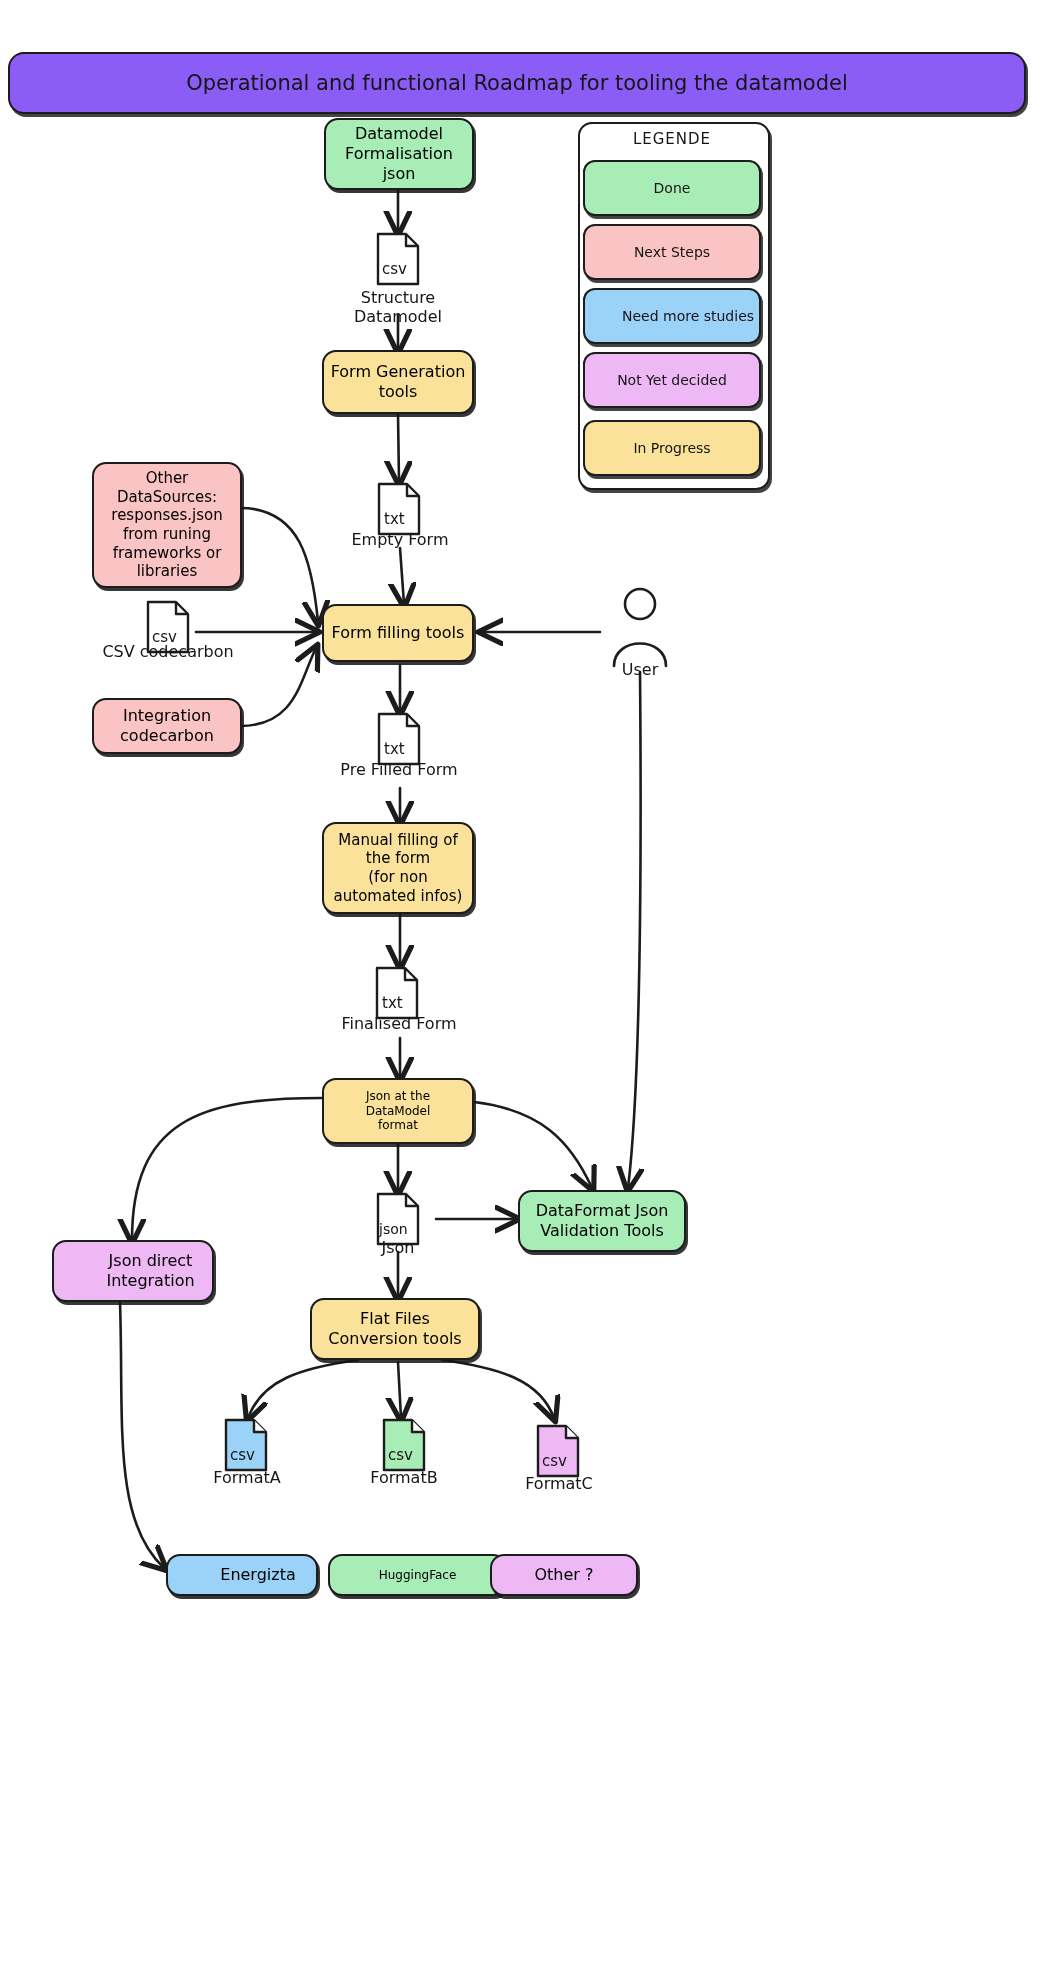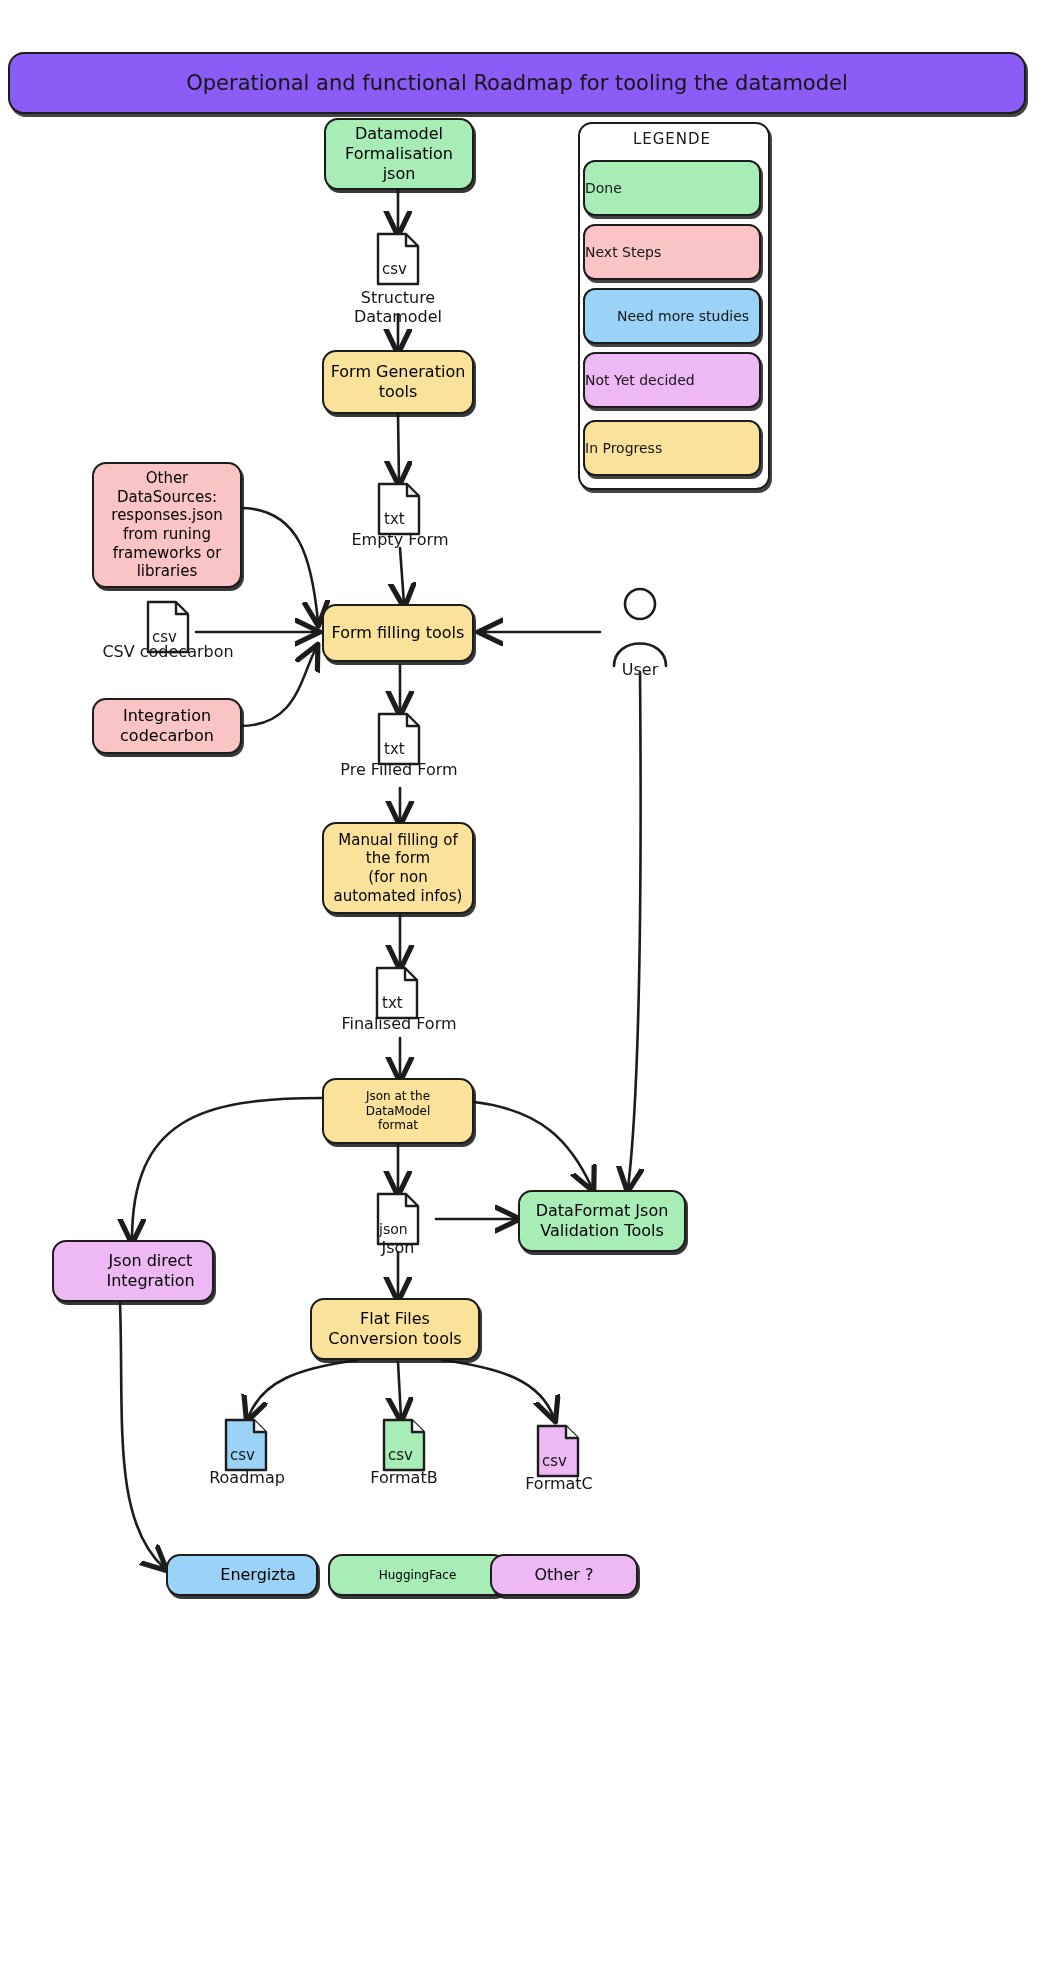--- a/index.html
+++ b/index.html
@@ -18,21 +18,21 @@
   .blue{background:#9bd2f7;padding-left:32px;}
   .purple{background:#edb8f4;}
   .yellow{background:#fae29a;}
   .doc{position:absolute;width:44px;height:54px;}
   .doc svg{display:block;}
   .doc-label{position:absolute;text-align:center;font-size:16px;color:#161616;white-space:pre-line;line-height:1.2;}
   .legend-box{position:absolute;left:578px;top:122px;width:188px;height:364px;border:2.5px solid #1c1c1c;
         border-radius:14px;background:#fff;box-shadow:2px 3px 0 rgba(20,20,20,.8);}
   .legend-title{position:absolute;left:578px;top:130px;width:188px;text-align:center;font-size:15px;color:#161616;letter-spacing:1px;}
   .legend-item{position:absolute;left:0;width:178px;height:56px;box-sizing:border-box;display:flex;
-        align-items:center;border:2.5px solid #1c1c1c;border-radius:12px;font-size:14px;color:#161616;
+        align-items:center;justify-content:center;border:2.5px solid #1c1c1c;border-radius:12px;font-size:14px;color:#161616;
         box-shadow:2px 3px 0 rgba(20,20,20,.8);}
   .actor{position:absolute;}
   .actor-label{position:absolute;font-size:16px;color:#161616;text-align:center;}
 </style>
 </head>
 <body>
 
 <div id="stage">
 
   <svg id="edges" viewBox="0 0 1064 1984">
@@ -210,21 +210,21 @@
   <div class="node yellow" style="left:310px;top:1298px;width:170px;height:62px;font-size:16px;">Flat Files
 Conversion tools</div>
 
   <div class="doc" style="left:224px;top:1418px;">
     <svg width="44" height="54" viewBox="0 0 44 54">
       <path d="M2,2 L30,2 L42,14 L42,52 L2,52 Z" fill="#9bd2f7" stroke="#1c1c1c" stroke-width="2.4" stroke-linejoin="round"></path>
       <path d="M30,2 L30,14 L42,14" fill="#fff" stroke="#1c1c1c" stroke-width="2.4" stroke-linejoin="round"></path>
       <text x="6" y="42" font-family="DejaVu Sans,sans-serif" font-size="15" fill="#161616">csv</text>
     </svg>
   </div>
-  <div class="doc-label" style="left:196px;top:1468px;width:102px;">Roadmap</div>
+  <div class="doc-label" style="left:196px;top:1468px;width:102px;">FormatA</div>
 
   <div class="doc" style="left:382px;top:1418px;">
     <svg width="44" height="54" viewBox="0 0 44 54">
       <path d="M2,2 L30,2 L42,14 L42,52 L2,52 Z" fill="#a8ecb6" stroke="#1c1c1c" stroke-width="2.4" stroke-linejoin="round"></path>
       <path d="M30,2 L30,14 L42,14" fill="#fff" stroke="#1c1c1c" stroke-width="2.4" stroke-linejoin="round"></path>
       <text x="6" y="42" font-family="DejaVu Sans,sans-serif" font-size="15" fill="#161616">csv</text>
     </svg>
   </div>
   <div class="doc-label" style="left:352px;top:1468px;width:104px;">FormatB</div>
 

